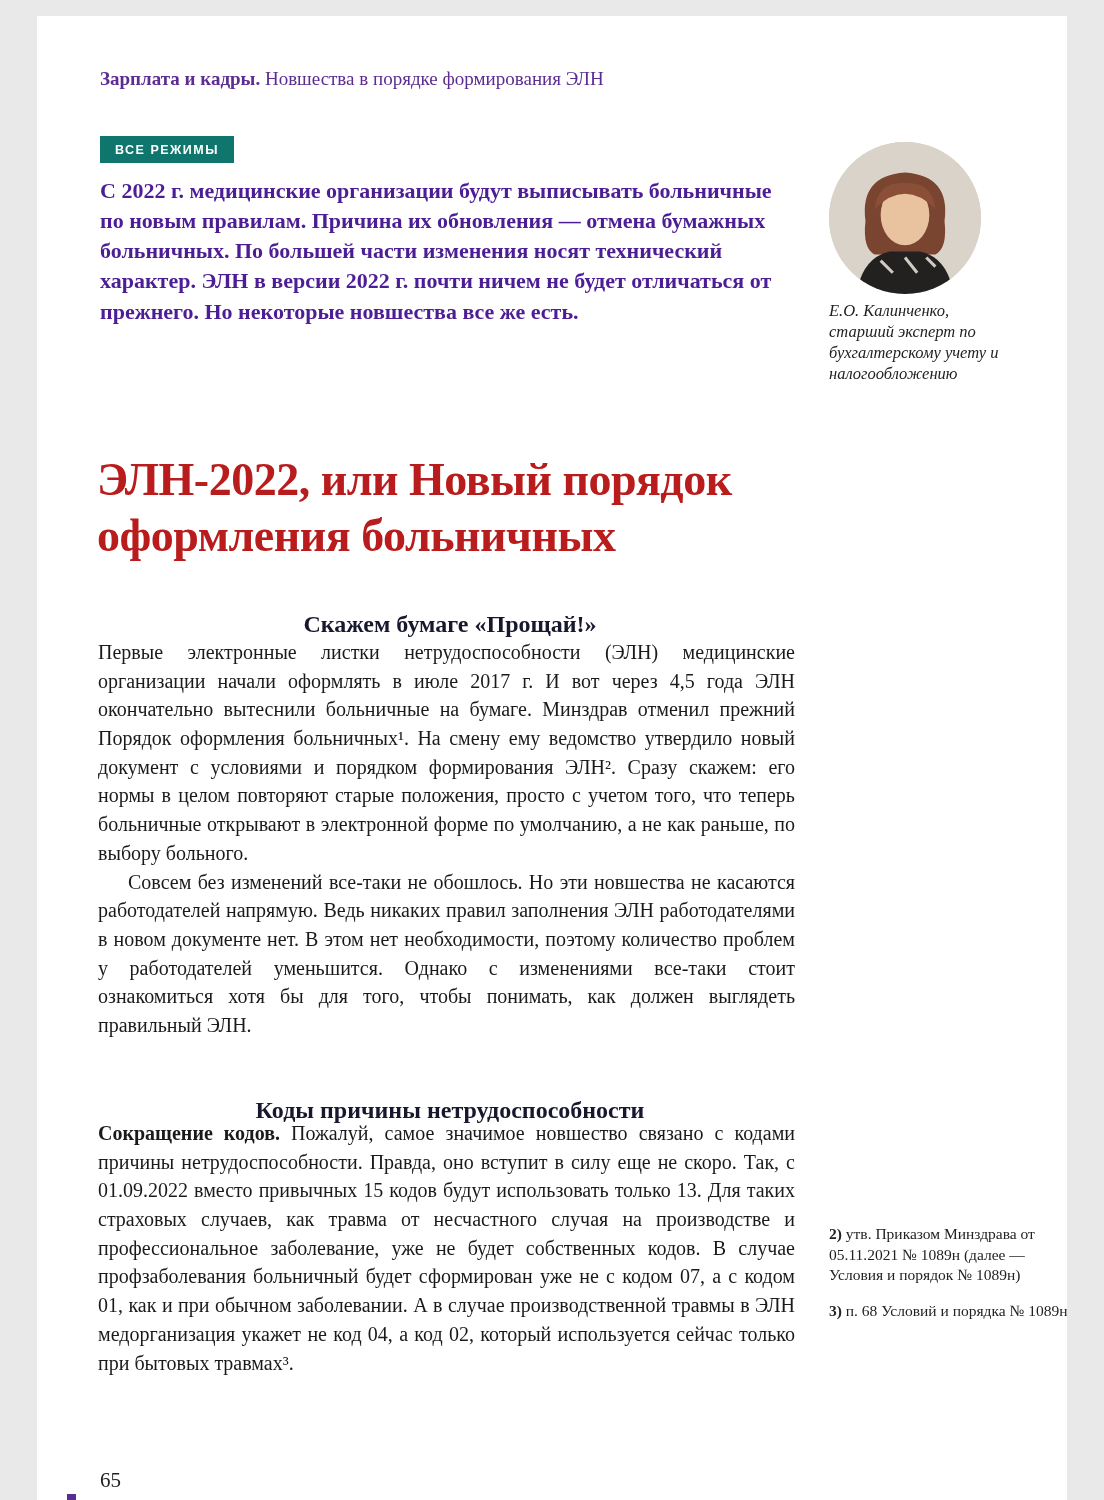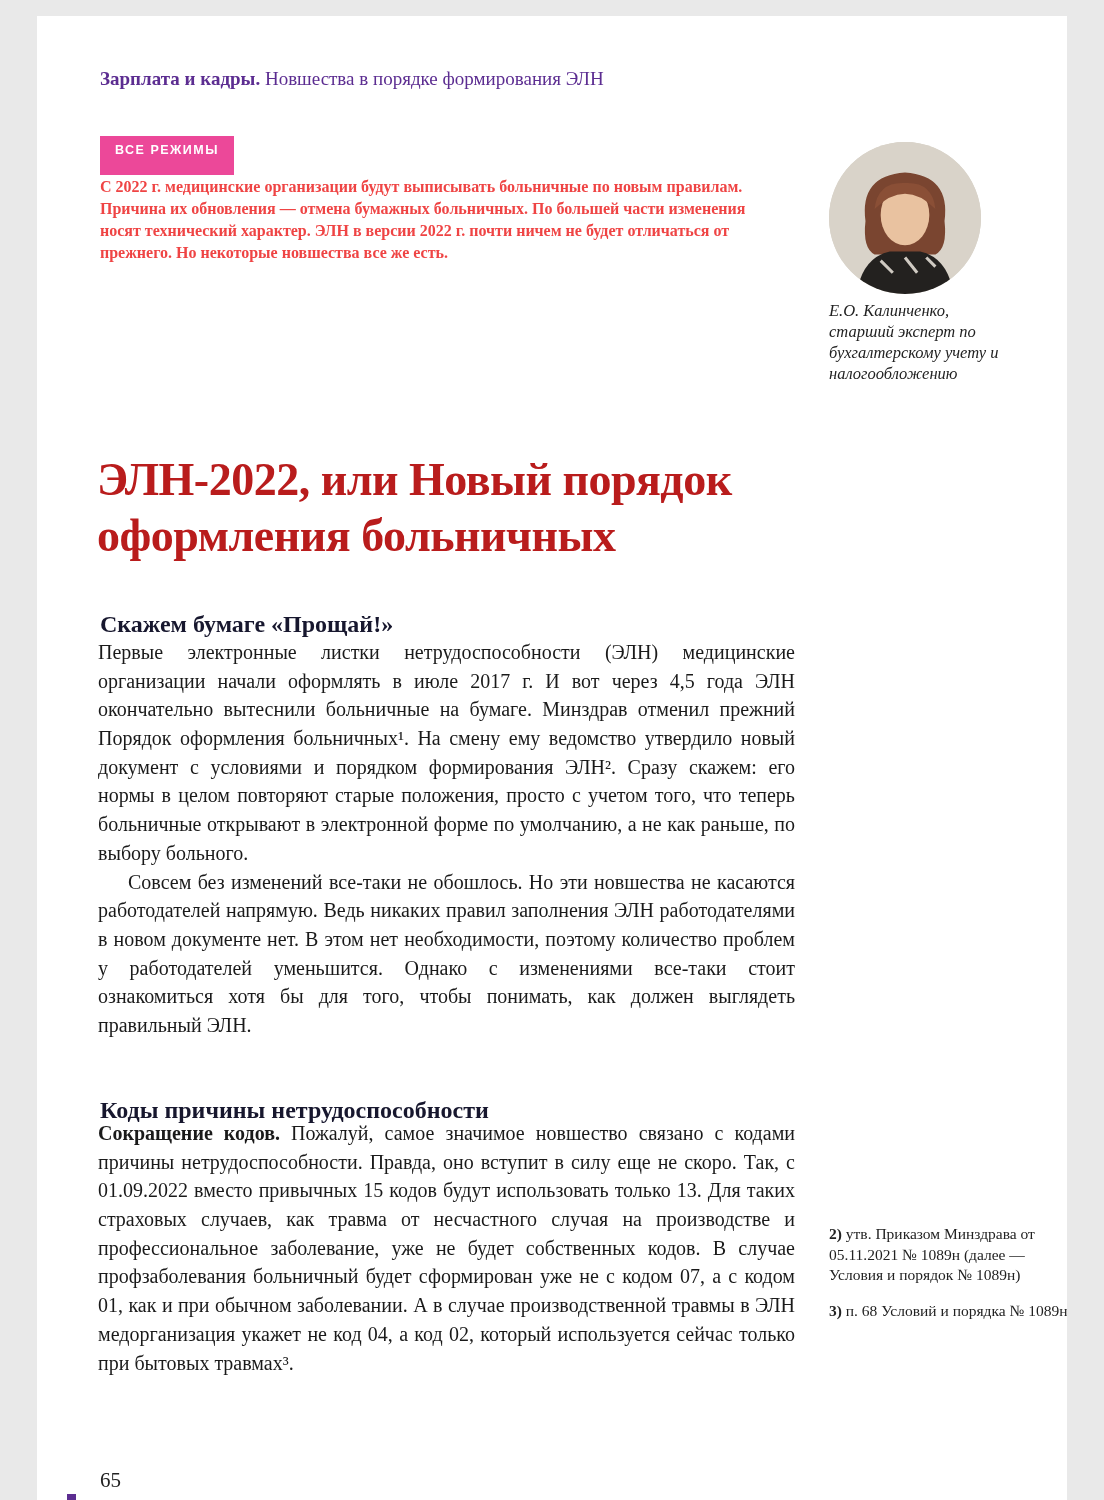--- a/index.html
+++ b/index.html
@@ -20,37 +20,37 @@
     width: 900px;
     font-size: 19px;
     color: #5c2d91;
   }
   .kicker .kicker-section { font-weight: bold; }
   .kicker .kicker-topic { font-weight: normal; }
 
   .badge {
     position: absolute;
     left: 63px; top: 120px;
-    background: #ec4899;
+    background: #0f766e;
     color: #ffffff;
     font-family: "Liberation Sans", sans-serif;
     font-size: 12.5px;
     font-weight: bold;
     letter-spacing: 1.5px;
-    padding: 7px 15px 18px 15px;
+    padding: 7px 15px 6px 15px;
   }
 
   .lead {
     position: absolute;
     left: 63px; top: 160px;
     width: 672px;
-    font-size: 16px;
+    font-size: 22px;
     font-weight: bold;
     line-height: 1.37;
-    color: #ef4444;
+    color: #4c1d95;
   }
 
   
   .author-photo {
     position: absolute;
     left: 792px; top: 126px;
     width: 152px; height: 152px;
     border-radius: 50%;
     overflow: hidden;
     background: #d8d2c8;
@@ -79,20 +79,21 @@
   }
 
   
   .h2 {
     position: absolute;
     left: 63px;
     width: 700px;
     font-size: 24px;
     font-weight: bold;
     color: #17172e;
+    text-align: center;
   }
   .h2-1 { top: 575px; }
   .h2-2 { top: 1061px; }
 
   .bodycol {
     position: absolute;
     left: 61px;
     width: 697px;
     font-size: 20px;
     line-height: 1.435;

